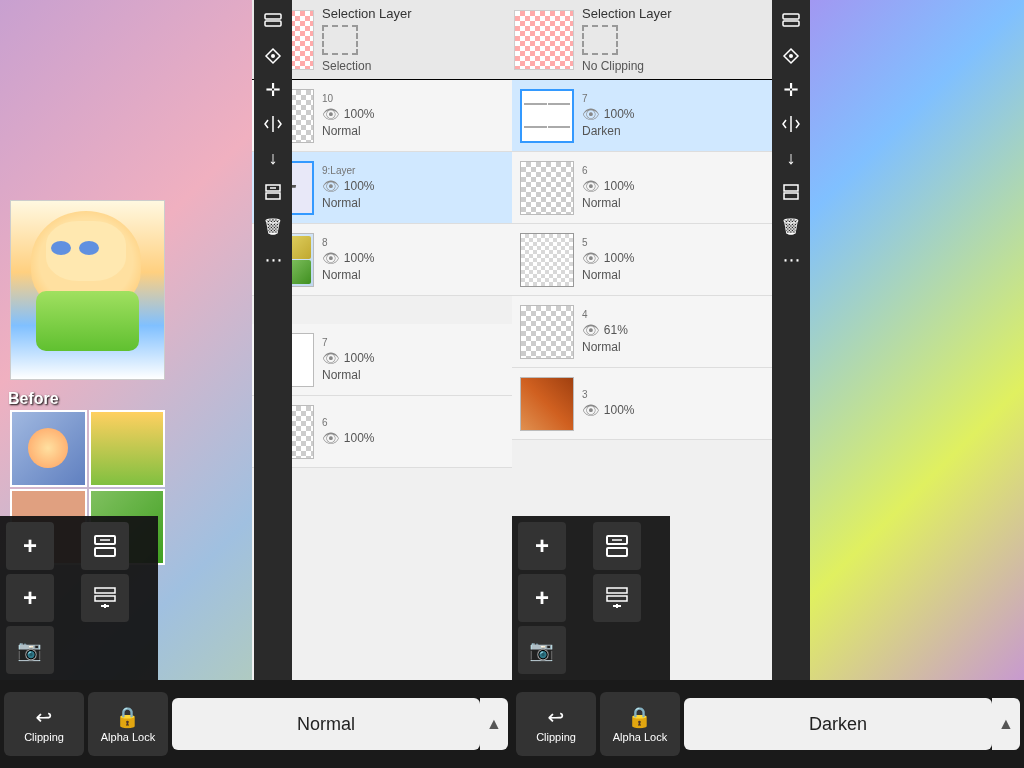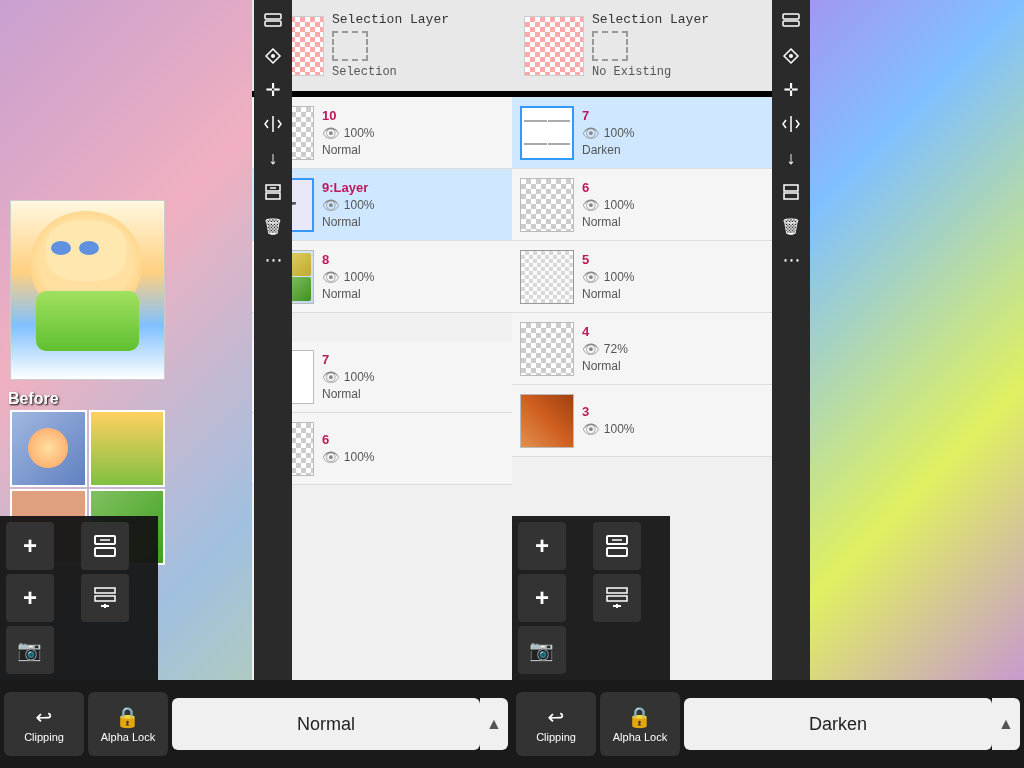--- a/index.html
+++ b/index.html
@@ -44,25 +44,24 @@
 
     .layer-panel-right {
       left: 0;
       right: auto;
     }
 
     
     .selection-header {
       display: flex;
       align-items: center;
-      padding: 12px;
+      padding: 2px;
       background: #e8e8e8;
-      border-bottom: 6px solid #000000;
+      border-bottom: 1px solid #000000;
       min-height: 80px;
-      font-family: Liberation Mono, monospace;
     }
 
     .selection-thumb {
       width: 60px;
       height: 60px;
       background: repeating-conic-gradient(#ffaaaa 0% 25%, #ffffff 0% 50%) 0 0 / 10px 10px;
       border: 1px solid #ccc;
       margin-right: 8px;
       flex-shrink: 0;
     }
@@ -140,23 +139,23 @@
     }
 
     .layer-info {
       flex: 1;
       display: flex;
       flex-direction: column;
       gap: 2px;
     }
 
     .layer-name {
-      font-size: 13px;
-      font-weight: 700;
-      color: #be185d;
+      font-size: 10px;
+      font-weight: 400;
+      color: #737373;
     }
 
     .layer-eye {
       display: flex;
       align-items: center;
       gap: 4px;
     }
 
     .eye-icon {
       font-size: 14px;
@@ -515,21 +514,21 @@
     </div>
   </div>
 
   <div class="layer-panel layer-panel-right" style="left:0;right:auto;width:260px;">
 
     <div class="selection-header">
       <div class="selection-thumb"></div>
       <div class="selection-info">
         <span class="selection-label">Selection Layer</span>
         <div class="selection-dashed"></div>
-        <span class="selection-text">No Existing</span>
+        <span class="selection-text">No Clipping</span>
       </div>
     </div>
 
     <div class="layer-list">
 
       <div class="layer-row selected">
         <div class="layer-thumb selected-border" style="background:#fff;display:grid;grid-template-columns:1fr 1fr;grid-template-rows:1fr 1fr;gap:1px;padding:2px;">
           <div style="background:#e8e8e8;border:0.5px solid #aaa;"></div>
           <div style="background:#e8e8e8;border:0.5px solid #aaa;"></div>
           <div style="background:#e8e8e8;border:0.5px solid #aaa;"></div>
@@ -568,21 +567,21 @@
           <span class="layer-blend">Normal</span>
         </div>
       </div>
 
       <div class="layer-row">
         <div class="layer-thumb checker"></div>
         <div class="layer-info">
           <span class="layer-name">4</span>
           <div class="layer-eye">
             <span class="eye-icon">👁</span>
-            <span class="layer-opacity">72%</span>
+            <span class="layer-opacity">61%</span>
           </div>
           <span class="layer-blend">Normal</span>
         </div>
       </div>
 
       <div class="layer-row">
         <div class="layer-thumb" style="background:linear-gradient(135deg,#e08040,#c06030);overflow:hidden;">
           <div style="width:100%;height:100%;background:linear-gradient(45deg,#e09050,#d06020 50%,#a04010);"></div>
         </div>
         <div class="layer-info">

